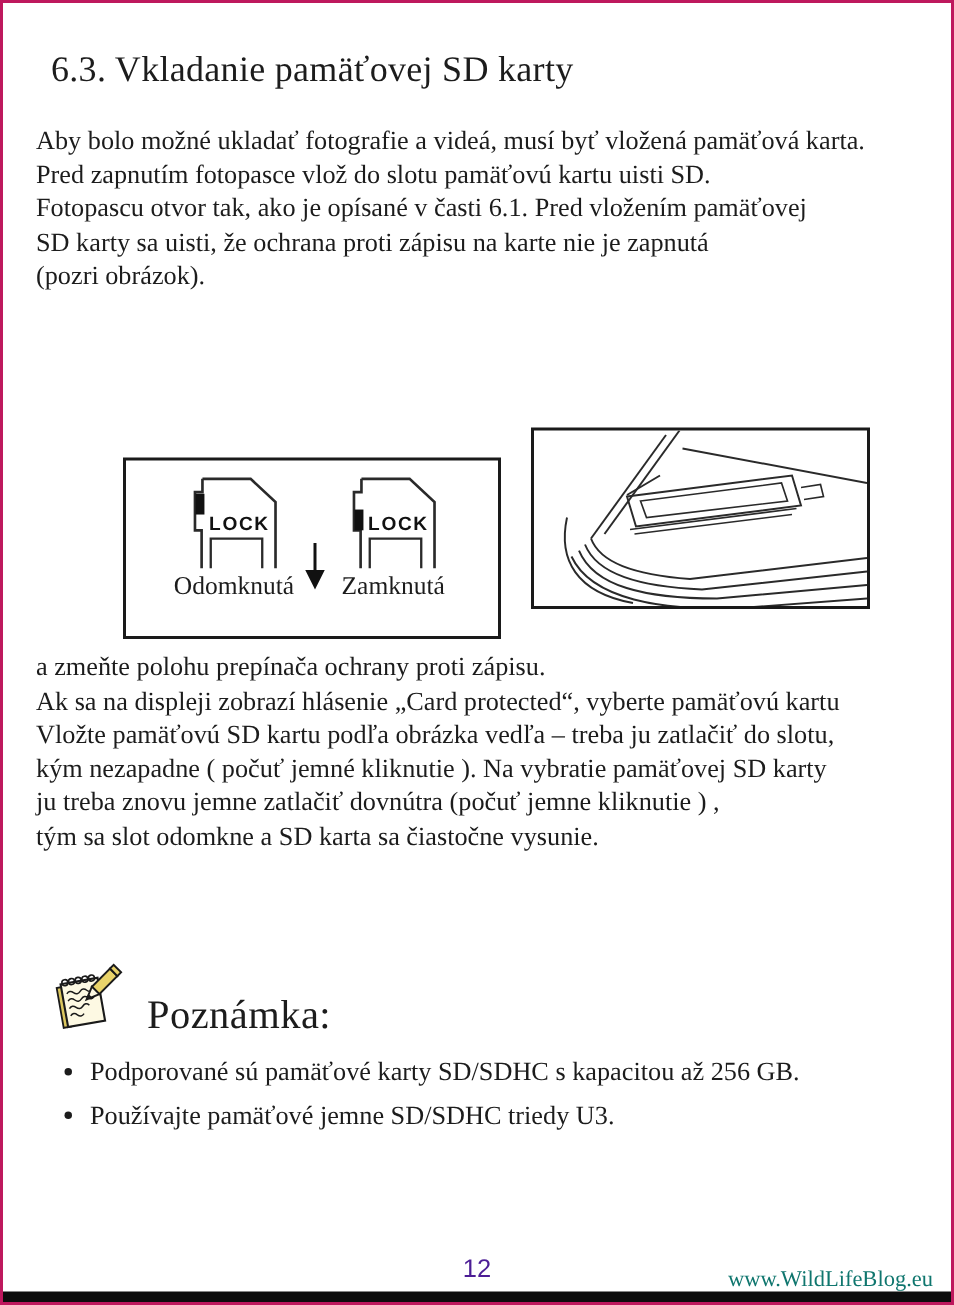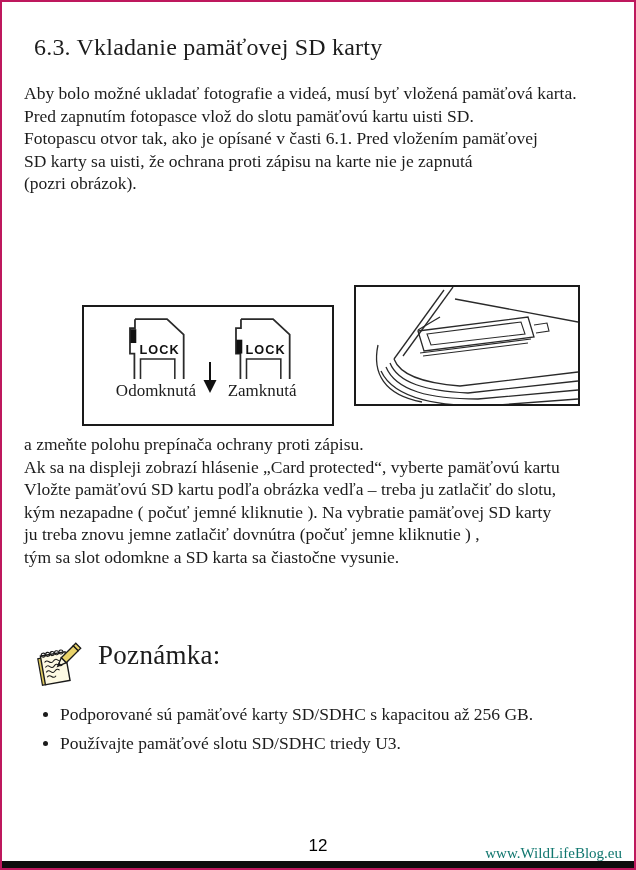--- a/index.html
+++ b/index.html
@@ -26,30 +26,30 @@
   .figbox {
     position: absolute; top: 0; height: 121px;
     border: 2px solid #1a1a1a; background: #fff;
   }
   .figbox-cards { left: 80px; width: 252px; display: flex; align-items: flex-start; justify-content: center; gap: 6px; padding-top: 10px; margin-top: 20px; }
   .figbox-device { left: 352px; width: 226px; }
   .card-col { display: flex; flex-direction: column; align-items: center; }
   .card-label { font-size: 17px; margin-top: 2px; }
   .arrow-wrap { align-self: center; margin-top: 14px; }
 
-  .note-heading { position: absolute; left: 30px; top: 638px; display: flex; align-items: flex-start; gap: 14px; }
+  .note-heading { position: absolute; left: 30px; top: 638px; display: flex; align-items: flex-end; gap: 14px; }
   .note-heading-text { font-size: 27px; letter-spacing: 0.3px; }
 
   .bullets { position: absolute; left: 41px; top: 702px; width: 580px; }
   .bullet-row { display: flex; align-items: flex-start; margin-bottom: 9px; font-size: 17.5px; line-height: 20px; }
   .bullet-dot { width: 5px; height: 5px; border-radius: 50%; background: #1c1c1c; margin: 8px 12px 0 0; flex: 0 0 auto; }
 
   .footer-pagenum {
     position: absolute; left: 0; right: 0; top: 834px; text-align: center;
-    font-family: "Liberation Sans", sans-serif; font-size: 17px; color: #000000;
+    font-family: "Liberation Sans", sans-serif; font-size: 17px; color: #4c1d95;
   }
   .footer-site {
     position: absolute; right: 12px; top: 843px;
     font-size: 15px; color: #0f766e;
   }
   .bottom-bar { position: absolute; left: 0; right: 0; bottom: 0; height: 7px; background: #0d0d0d; }
 
   svg { display: block; }
   .ink-line { stroke: #2a2a2a; fill: none; }
 </style>
@@ -166,21 +166,21 @@
     <span class="note-heading-text">Poznámka:</span>
   </div>
 
   <div class="bullets">
     <div class="bullet-row">
       <span class="bullet-dot"></span>
       <span>Podporované sú pamäťové karty SD/SDHC s kapacitou až 256 GB.</span>
     </div>
     <div class="bullet-row">
       <span class="bullet-dot"></span>
-      <span>Používajte pamäťové slotu SD/SDHC triedy U3.</span>
+      <span>Používajte pamäťové jemne SD/SDHC triedy U3.</span>
     </div>
   </div>
 
   <div class="footer-pagenum">12</div>
   <div class="footer-site">www.WildLifeBlog.eu</div>
   <div class="bottom-bar"></div>
 
 </div>
 
 </body></html>

